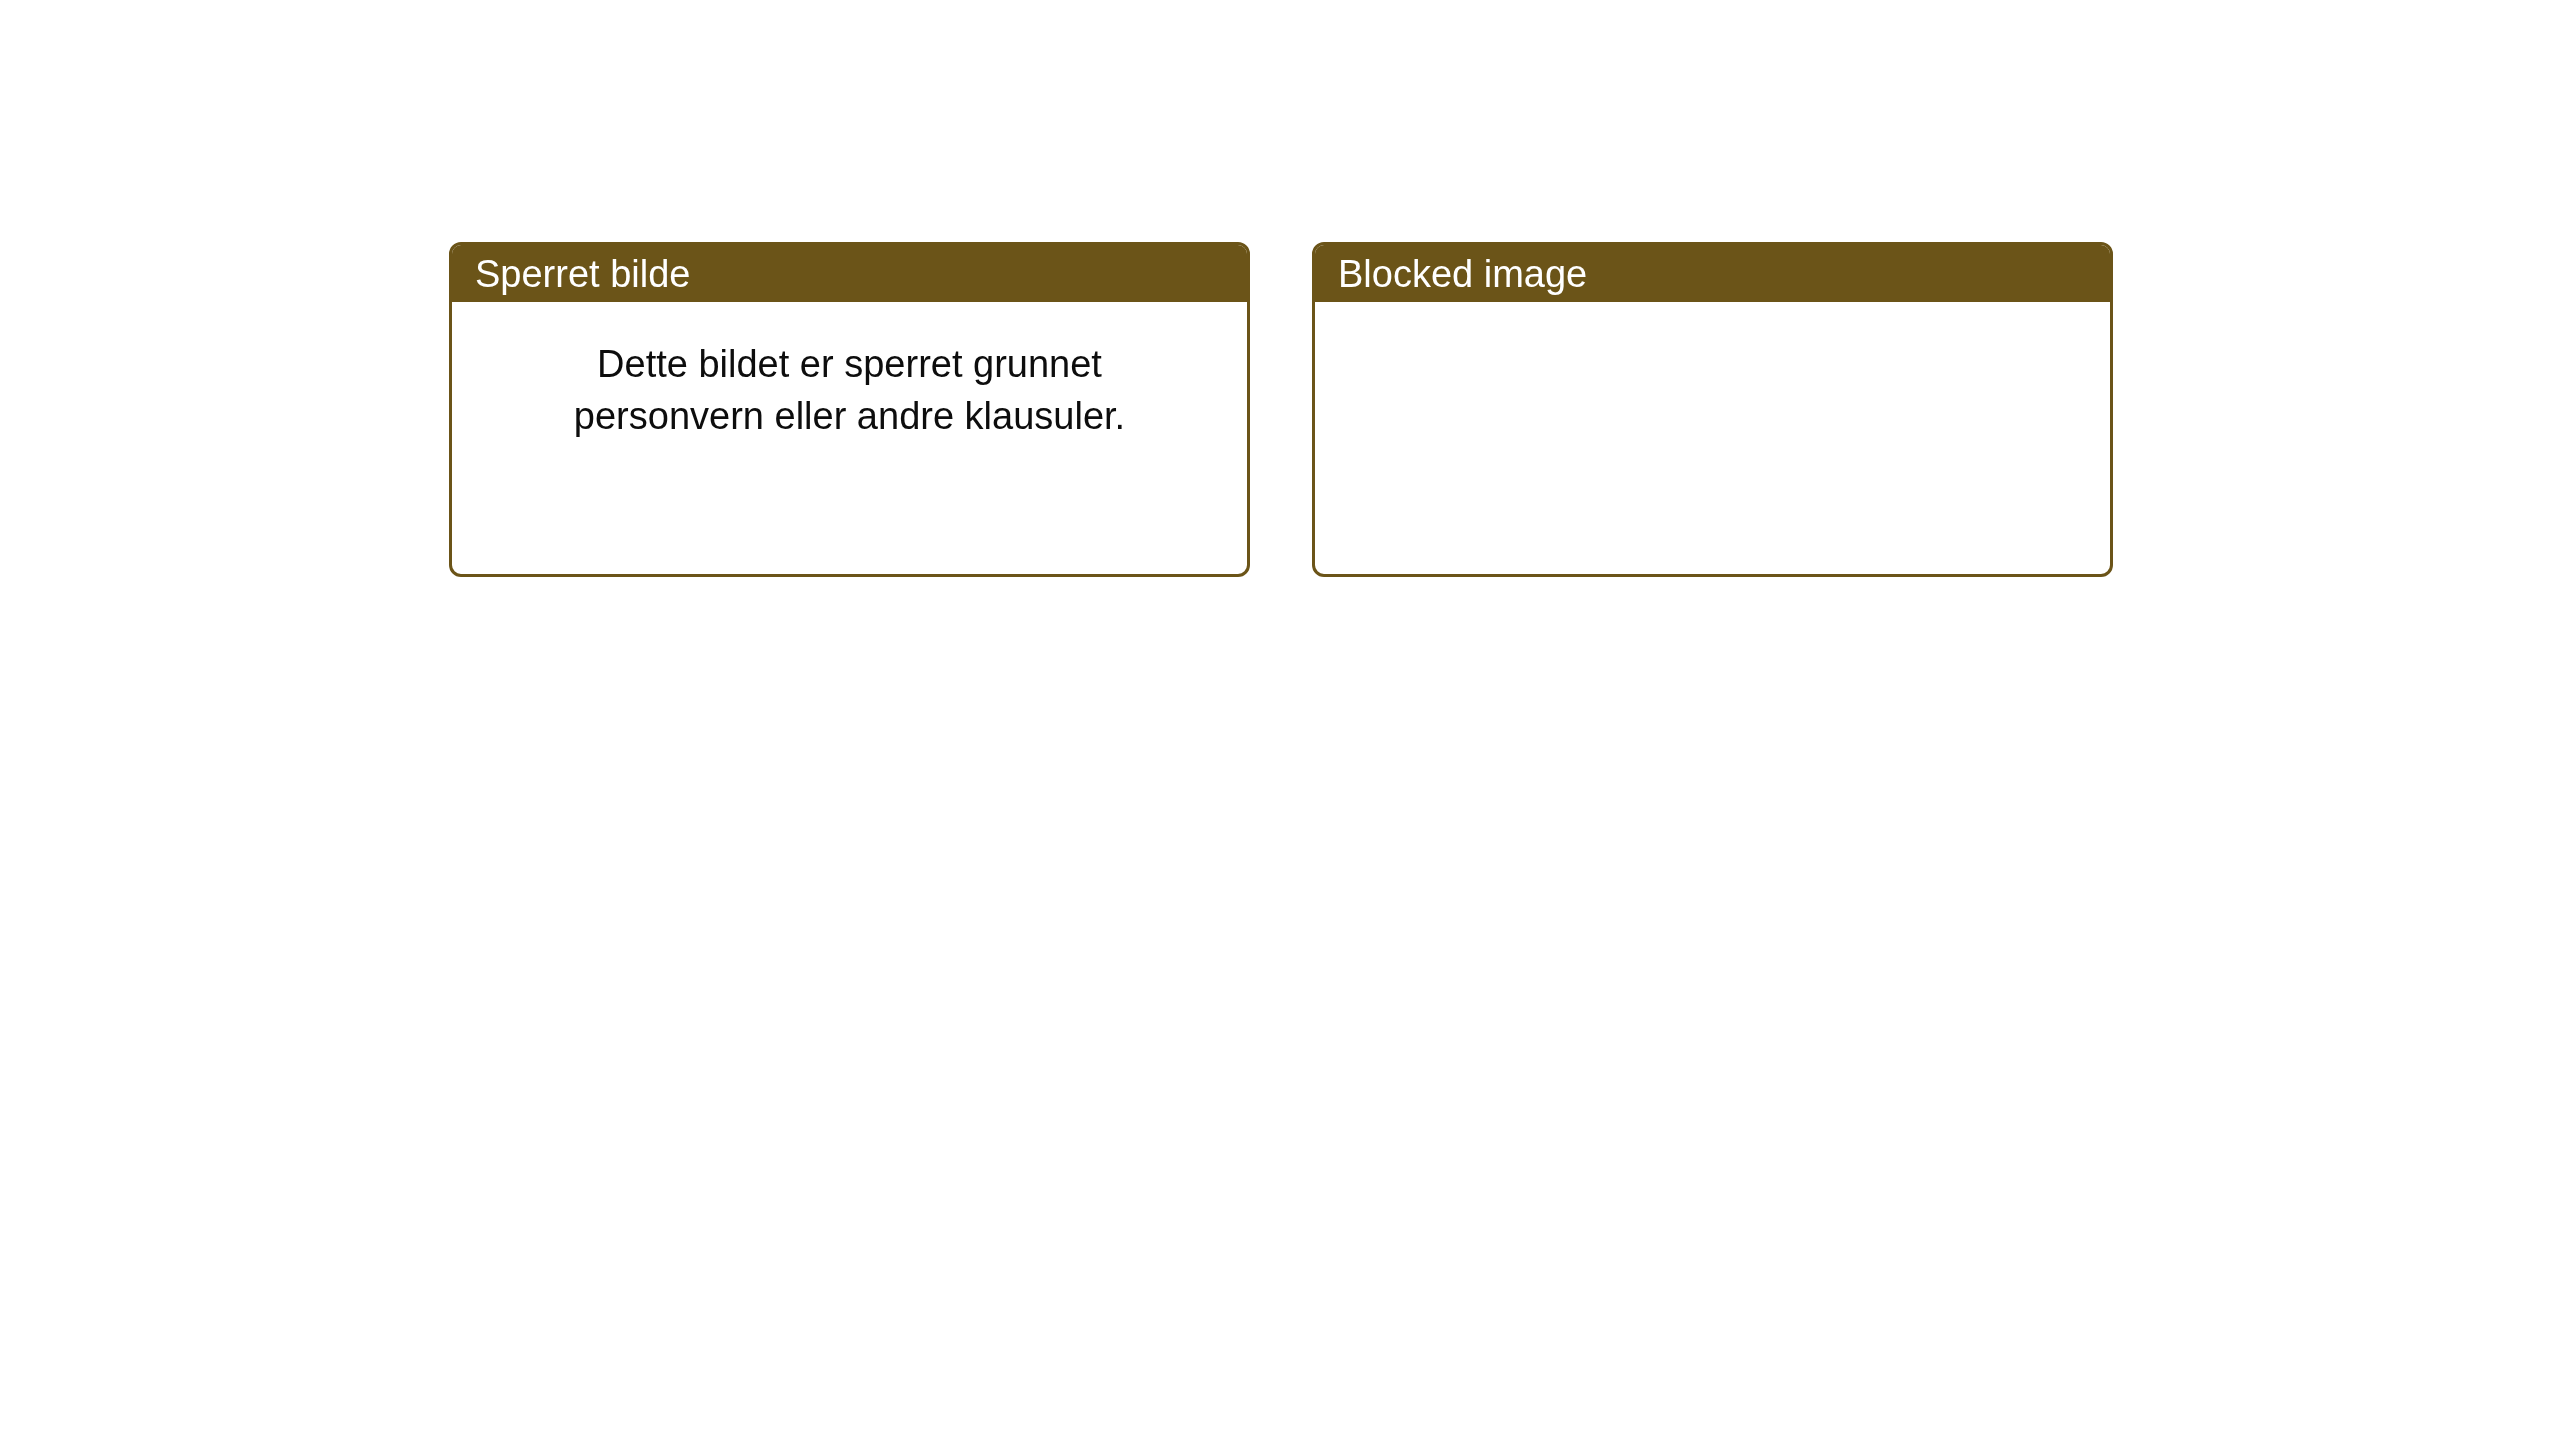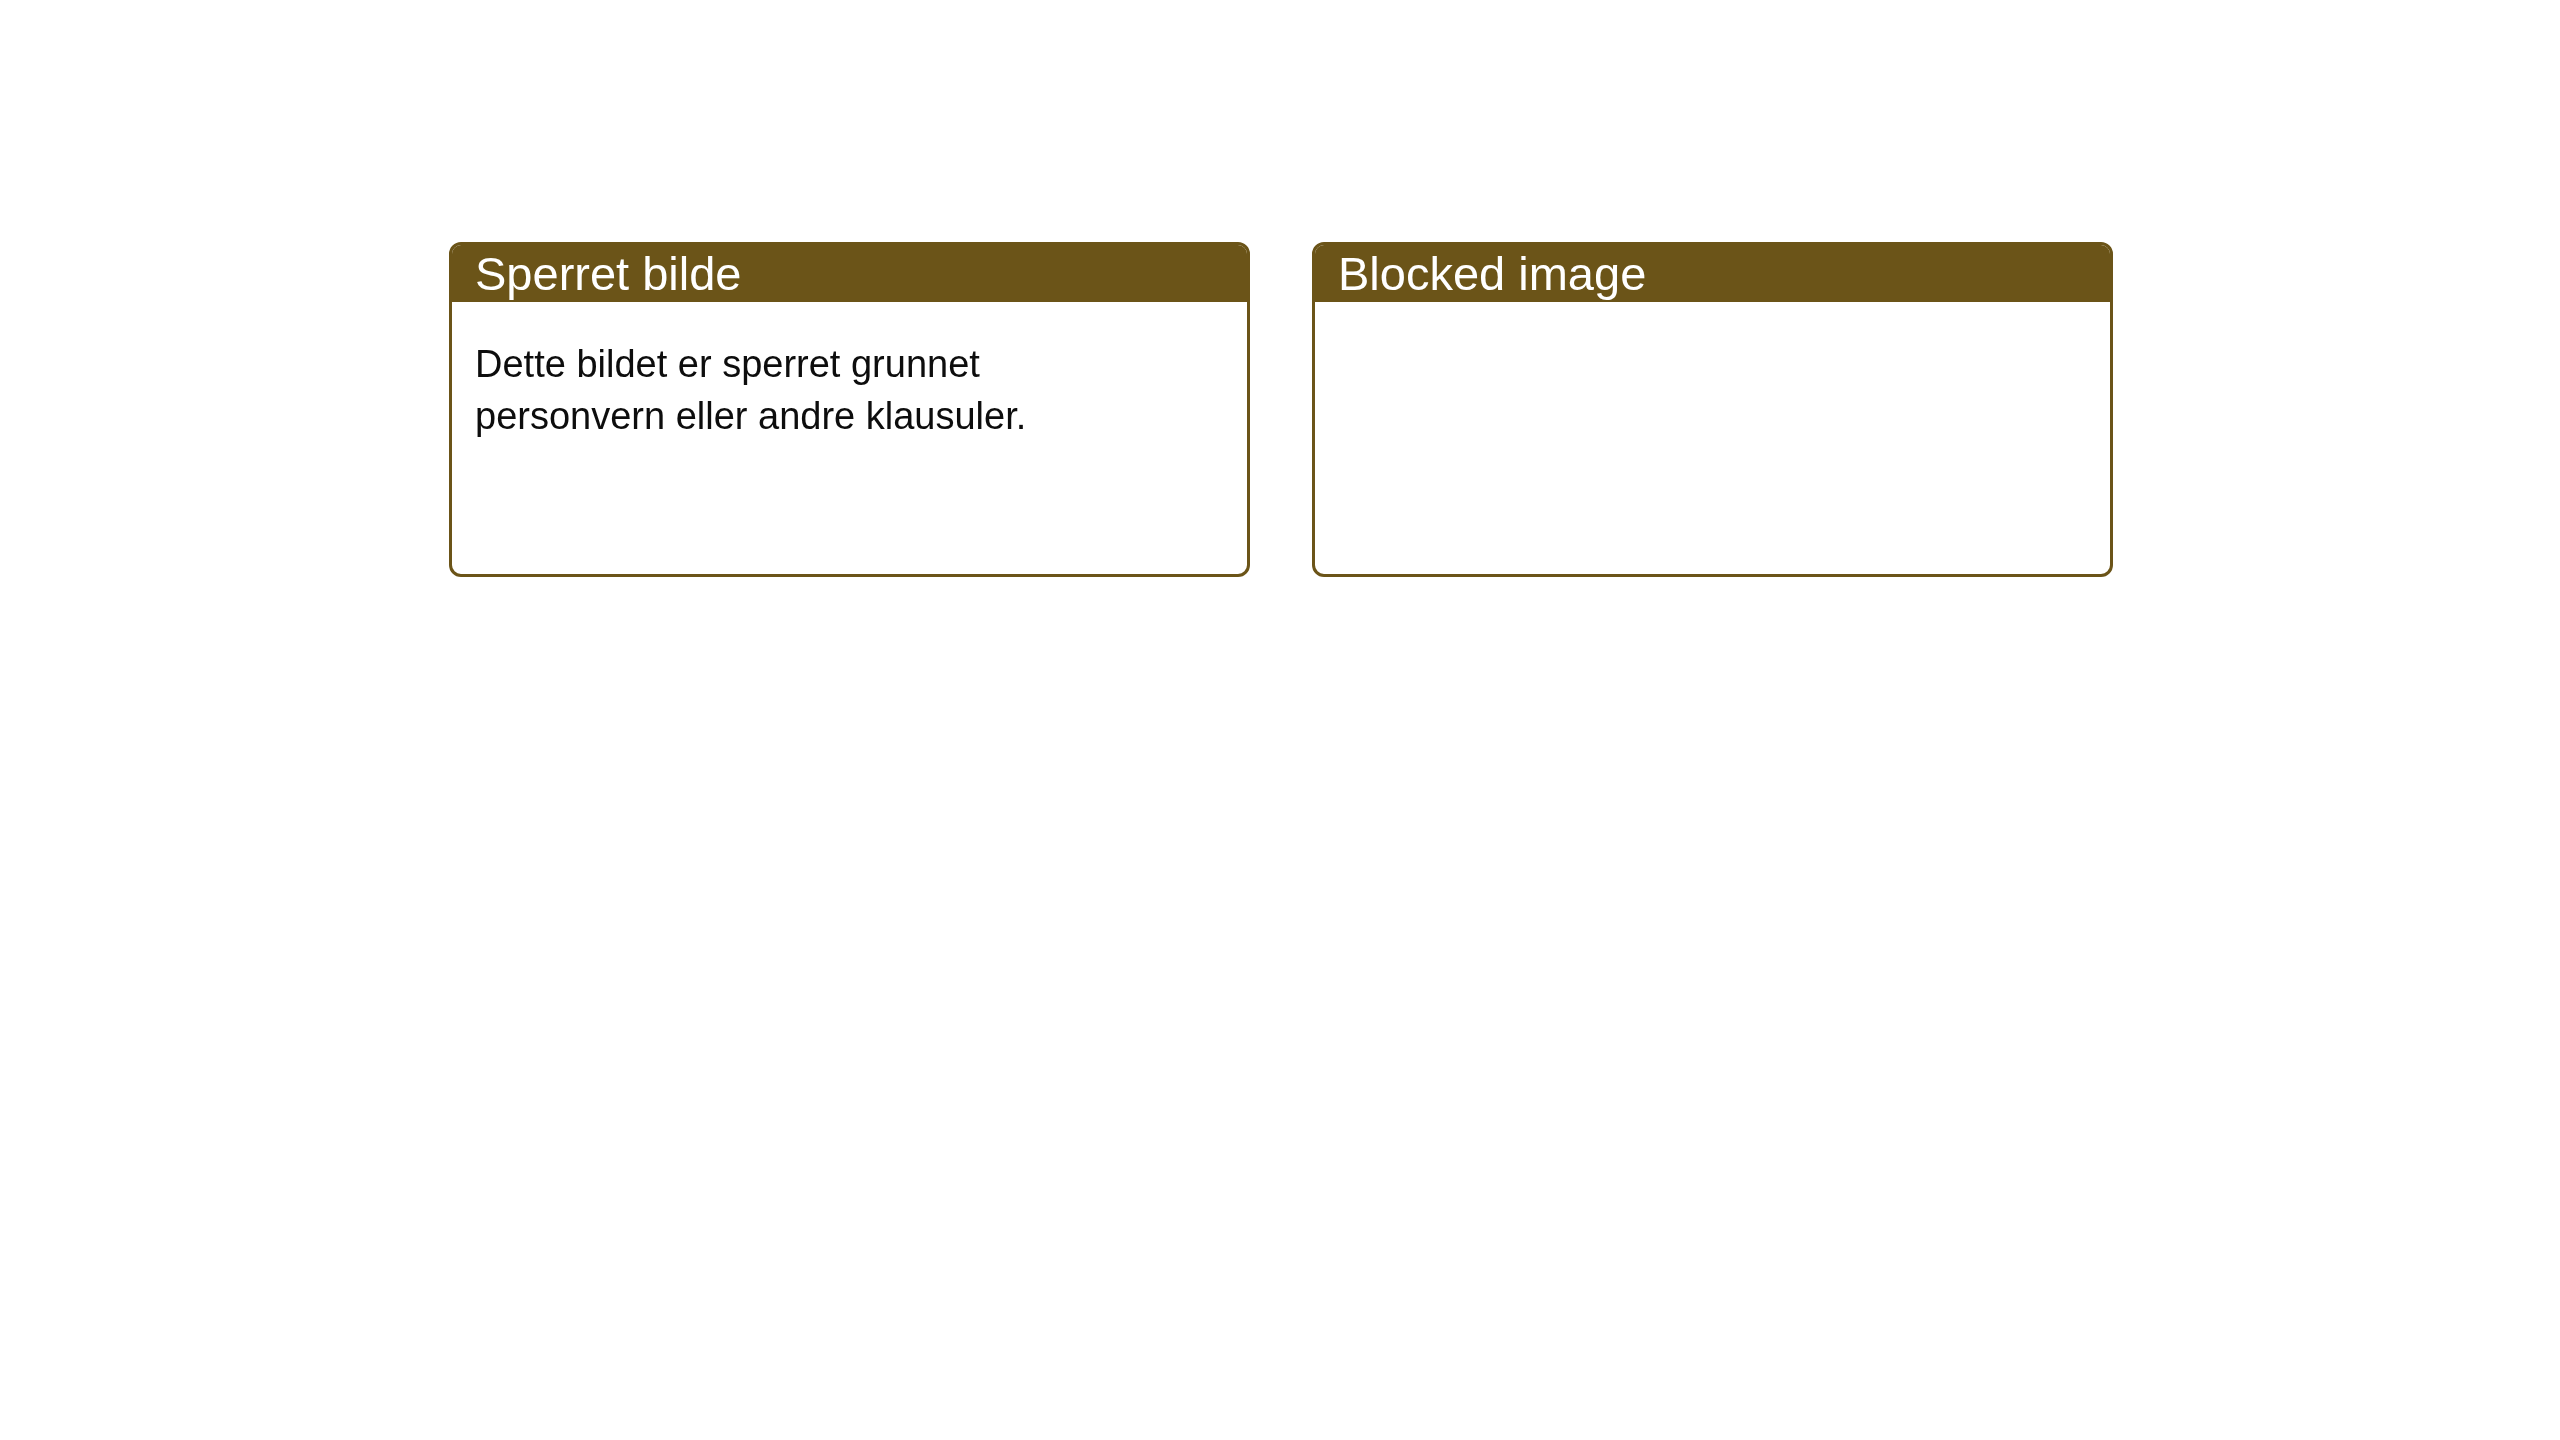--- a/index.html
+++ b/index.html
@@ -35,31 +35,32 @@
   }
   .card-header {
     box-sizing: border-box;
     height: 57px;
     flex: 0 0 57px;
     background: #6b5418;
     color: #ffffff;
     display: flex;
     align-items: center;
     padding: 0 23px;
-    font-size: 47px;
+    font-size: 38px;
     line-height: 1;
     font-weight: 400;
   }
   .card-body {
     box-sizing: border-box;
     padding: 36px 23px 0 23px;
     color: #0d0d0d;
     font-size: 38px;
     line-height: 52px;
     white-space: pre-line;
+    text-align: center;
   }
 </style>
 </head>
 <body>
 
 <div class="canvas">
   <div class="cards-row">
 
     <section class="card">
       <header class="card-header">

